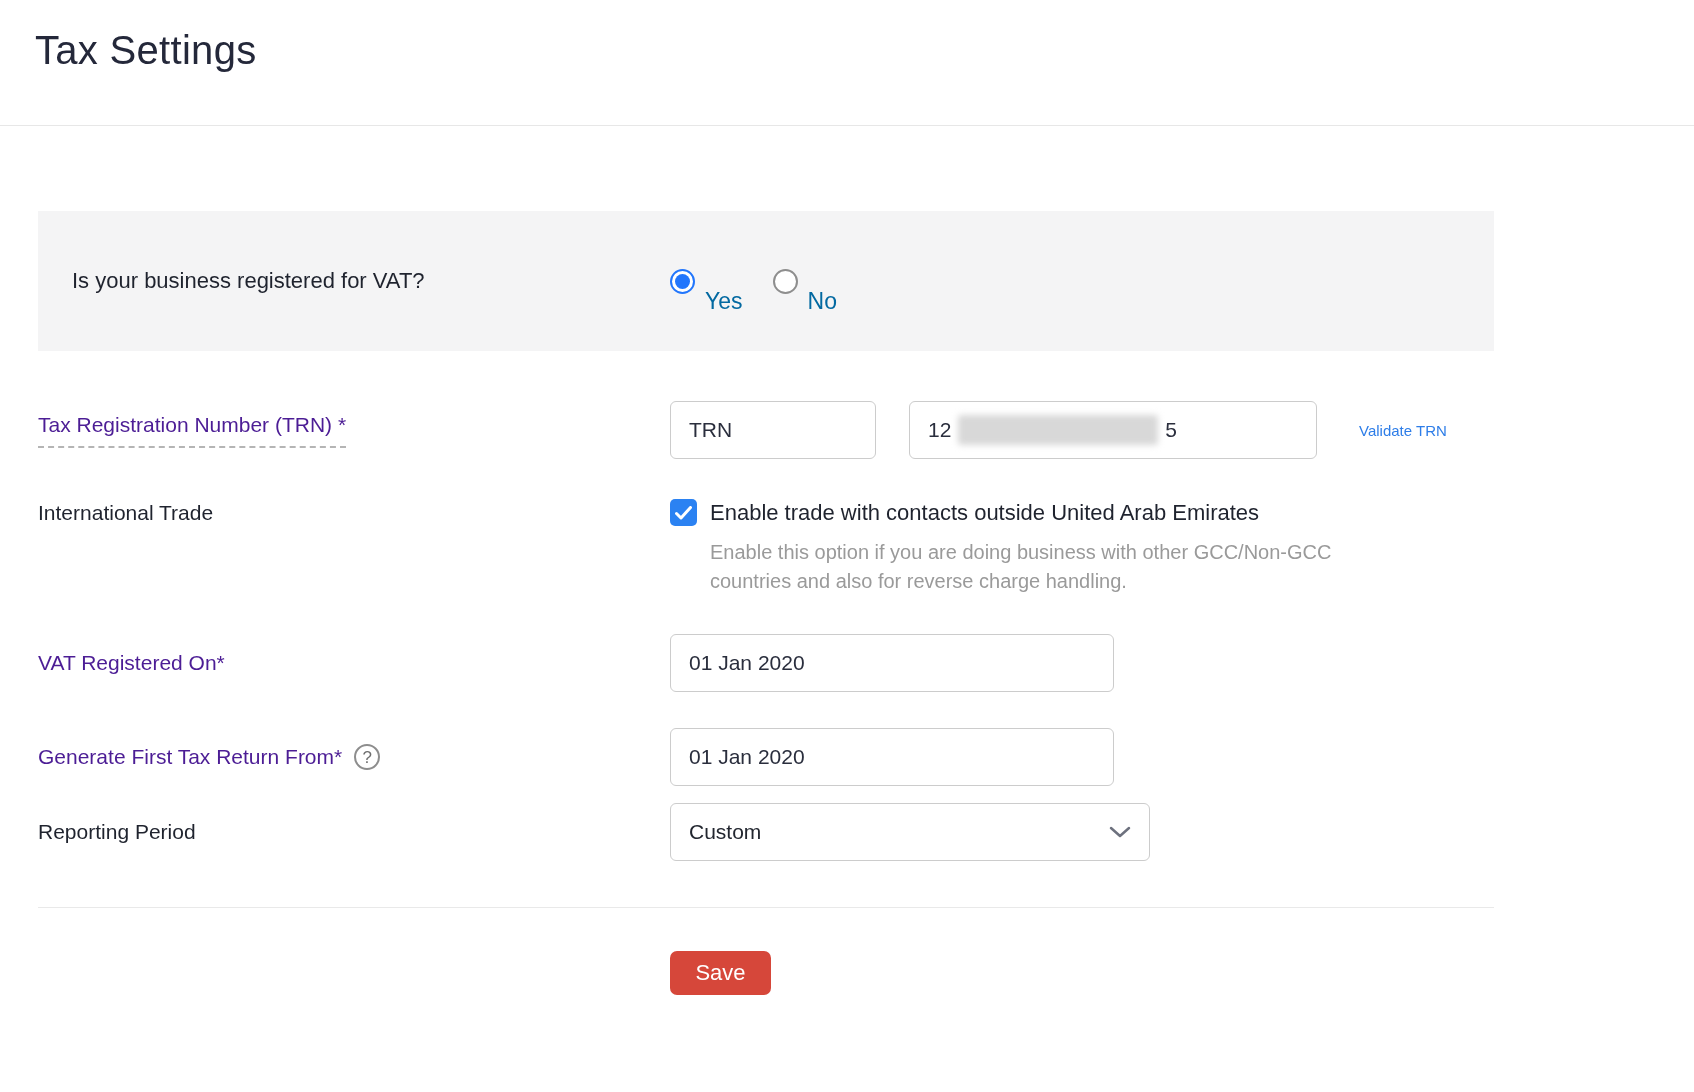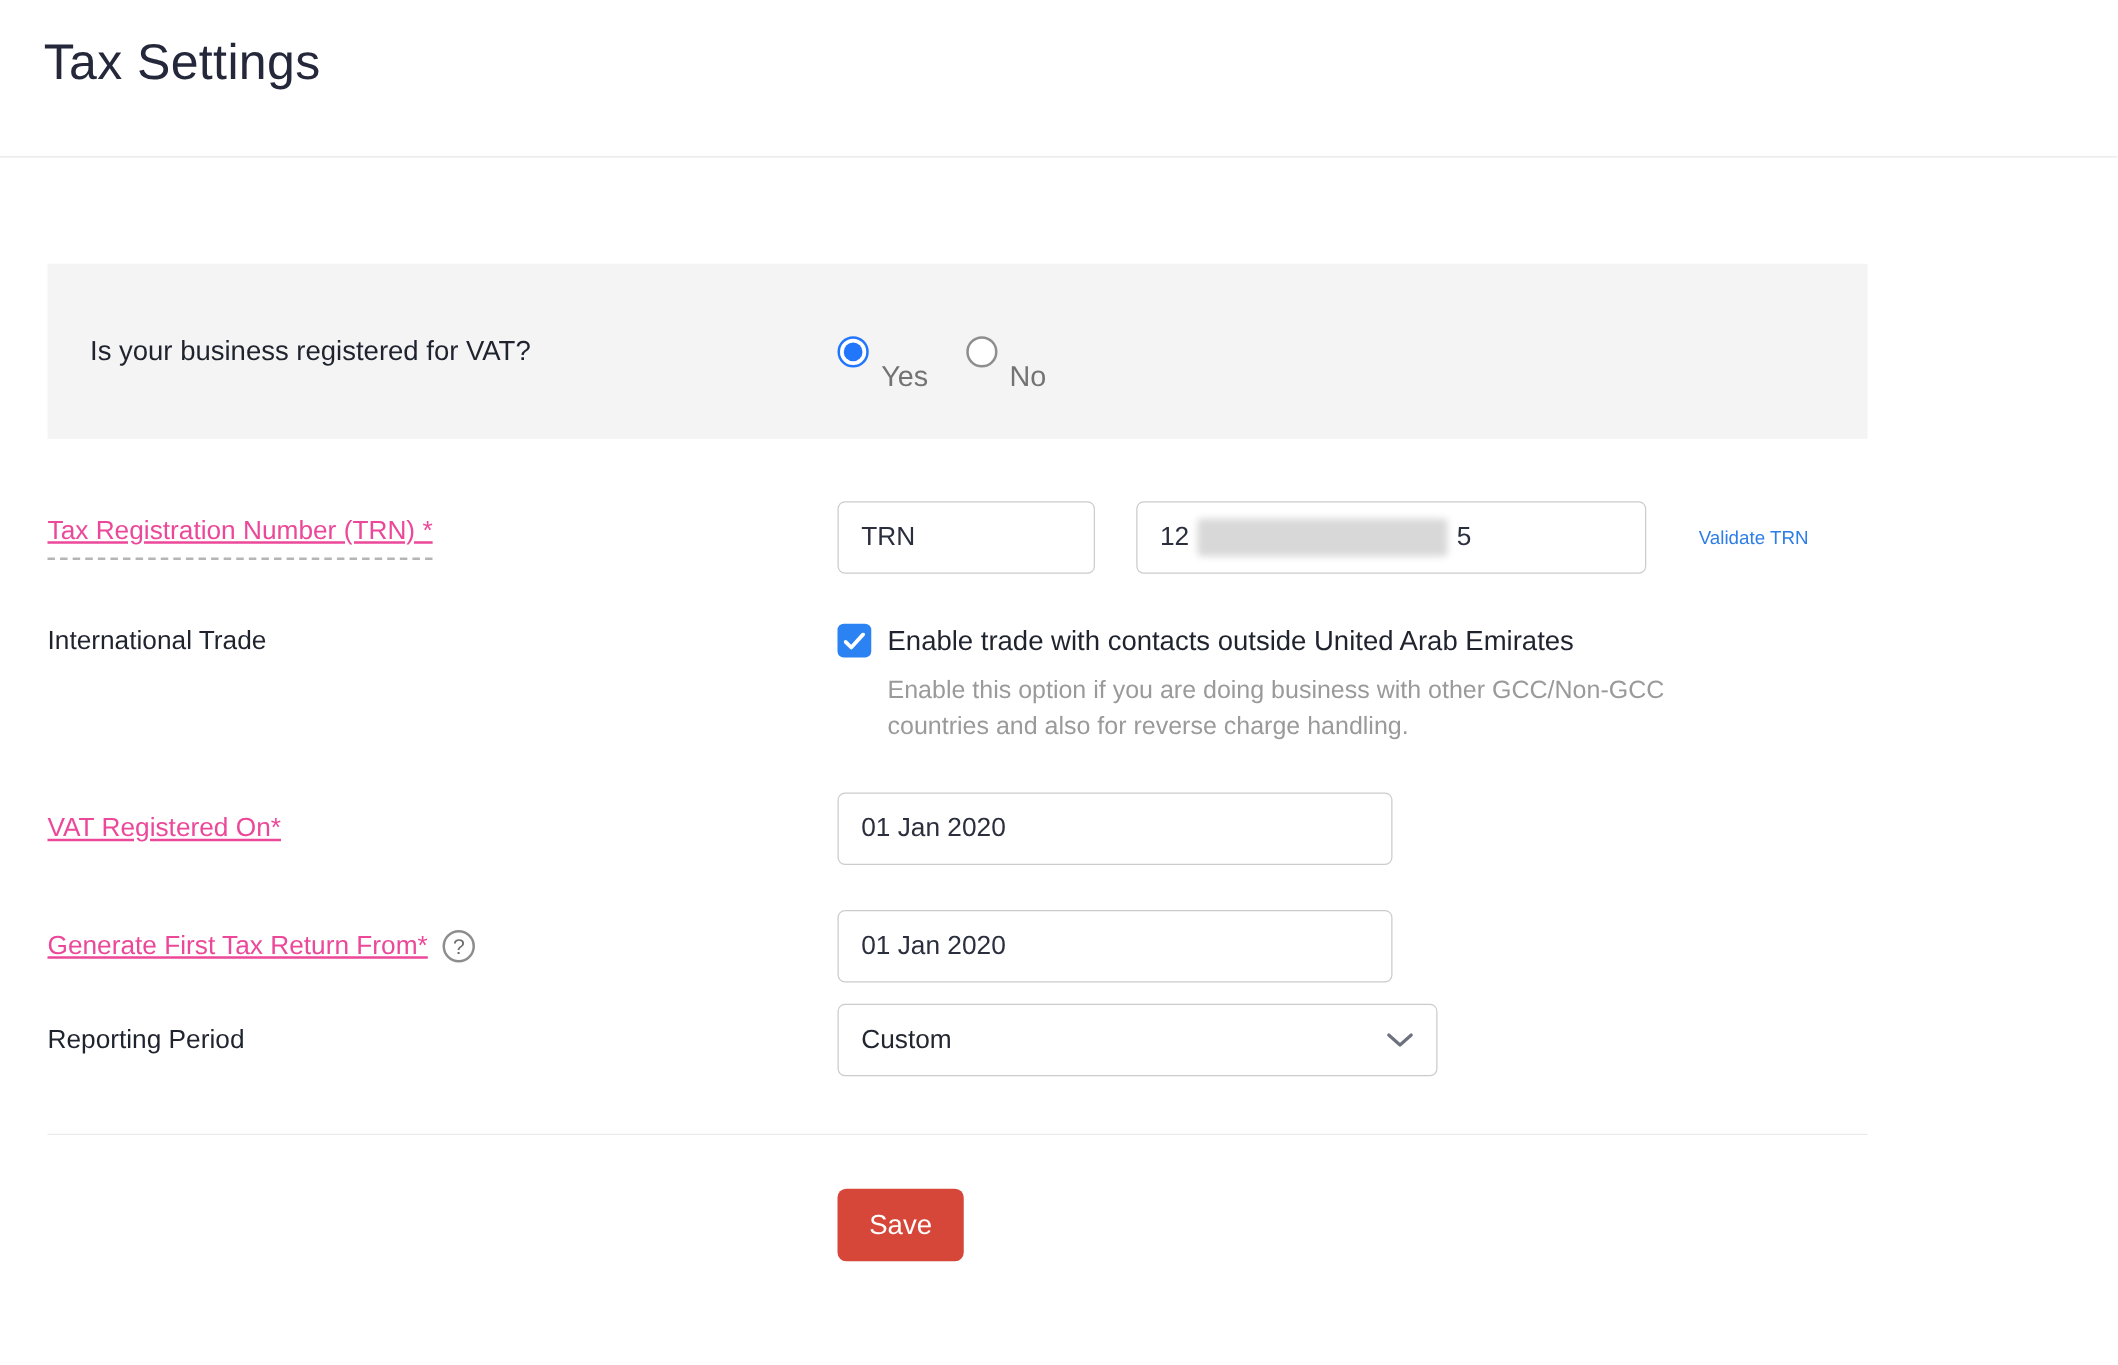--- a/index.html
+++ b/index.html
@@ -22,28 +22,28 @@
   
   .vat-banner { margin-top:85px; height:140px; background:#f4f4f5; display:flex; align-items:center; padding-left:34px; }
   .banner-label { width:598px; font-size:22px; font-weight:500; color:#1f232e; }
   .radio-group { display:flex; align-items:center; }
   .radio-item { display:flex; align-items:center; cursor:pointer; }
   .radio-item + .radio-item { margin-left:30px; }
   .radio { width:25px; height:25px; border-radius:50%; position:relative; background:#fff; }
   .radio.selected { border:2px solid #2276fc; }
   .radio.selected::after { content:""; position:absolute; inset:3px; background:#2276fc; border-radius:50%; }
   .radio.unselected { border:2px solid #8e8e8e; }
-  .radio-label { font-size:23px; color:#737373; margin-left:10px;margin-top:41px; }
+  .radio-label { font-size:23px; color:#0369a1; margin-left:10px;margin-top:41px; }
 
   
   .form-row { display:flex; align-items:center; }
   .label-col { flex:0 0 632px; }
   .field-col { display:flex; align-items:center; }
   .field-label { font-size:21px; color:#1f232e; }
-  .red { color:#ec4899;text-decoration:underline; }
+  .red { color:#4c1d95; }
   .label-dashed { border-bottom:2px dashed #b5b5b5; padding-bottom:9px; display:inline-block; }
 
   .input {
     height:58px; border:1px solid #cccccc; border-radius:6px; background:#fff;
     display:flex; align-items:center; padding:0 18px; font-size:21px; color:#2a2e3d;
   }
 
   .row-trn { margin-top:50px; }
   .trn-type { width:206px; }
   .trn-number { width:408px; margin-left:33px; }
@@ -68,21 +68,21 @@
     margin-left:12px; cursor:pointer; background:#fff;
   }
 
   .row-report { margin-top:17px; }
   .select-box { width:480px; justify-content:space-between; cursor:pointer; color:#22262f;align-items:center; }
 
   .divider { border:none; border-top:1px solid #e9e9e9; margin:46px 0 0 0; width:100%; }
 
   .save-row { margin-top:43px; }
   .save-button {
-    margin-left:632px; min-width:101px; height:58px; padding:0 25px;
+    margin-left:632px; min-width:101px; height:44px; padding:0 25px;
     background:#d6473a; color:#ffffff; font-size:22px; font-weight:500;
     border:none; border-radius:7px; cursor:pointer; font-family:inherit;
   }
 </style>
 </head>
 <body>
 
 <header class="page-header">
   <h1 class="page-title">Tax Settings</h1>
 </header>

